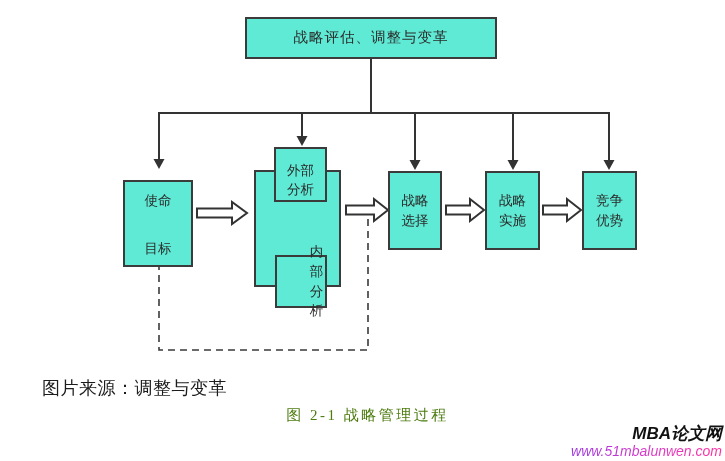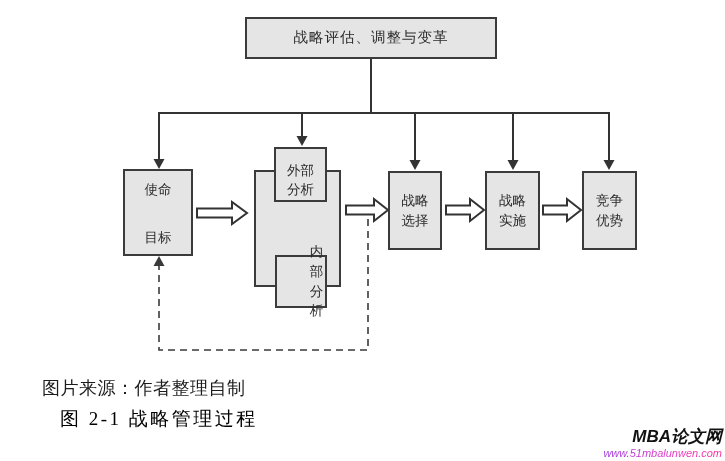--- a/index.html
+++ b/index.html
@@ -16,40 +16,40 @@
 
   .lines-layer {
     position: absolute;
     left: 0; top: 0;
     width: 725px; height: 461px;
     pointer-events: none;
   }
 
   .box {
     position: absolute;
-    background: #e5e5e5;
+    background: #5eead4;
     border: 2px solid #3b3b3b;
     color: #2b2b2b;
     font-size: 13.5px;
     line-height: 1.45;
     display: flex;
     flex-direction: column;
     align-items: center;
     justify-content: center;
     text-align: center;
   }
 
   .box-evaluation {
     left: 245px; top: 17px; width: 252px; height: 42px;
     font-size: 14.5px;
     letter-spacing: 1px;
   }
 
   .box-mission {
-    left: 123px; top: 169px; width: 70px; height: 87px;
+    left: 123px; top: 180px; width: 70px; height: 87px;
     justify-content: space-between;
     padding: 9px 0 6px 0;
   }
 
   .box-analysis-group {
     left: 254px; top: 170px; width: 87px; height: 117px;
   }
 
   .box-external { left: 274px; top: 147px; width: 53px; height: 55px; justify-content: flex-end; }
   .box-internal { left: 275px; top: 255px; width: 52px; height: 53px; padding-left: 31px; }
@@ -63,25 +63,25 @@
     font-family: "Liberation Serif", "DejaVu Serif", serif;
     font-size: 18px;
     letter-spacing: 0.5px;
     color: #1c1c1c;
     white-space: nowrap;
   }
 
   .caption-cn {
     position: absolute;
     left: 60px; top: 406px; width: 615px;
-    text-align: left;
+    text-align: center;
     font-family: "Liberation Serif", "DejaVu Serif", serif;
-    font-size: 19px;
+    font-size: 15px;
     letter-spacing: 2.5px;
-    color: #000000;
+    color: #4d7c0f;
     white-space: nowrap;
   }
 
   .caption-en {
     position: absolute;
     left: 60px; top: 435px; width: 615px;
     text-align: center;
     font-family: "Liberation Serif", "DejaVu Serif", serif;
     font-size: 15.5px;
     color: #1c1c1c;
@@ -103,21 +103,21 @@
     font-style: italic;
     font-weight: bold;
     font-size: 17px;
     color: #111111;
     white-space: nowrap;
   }
 
   .watermark-url {
     font-family: "Liberation Sans", sans-serif;
     font-style: italic;
-    font-size: 11px;
+    font-size: 14px;
     white-space: nowrap;
     background: linear-gradient(90deg, #9a35e0 0%, #e038c8 55%, #ff2f9e 100%);
     -webkit-background-clip: text;
     background-clip: text;
     -webkit-text-fill-color: transparent;
     color: #d337bb;
   }
 </style>
 </head>
 <body>
@@ -180,21 +180,21 @@
   <div class="box box-implementation">
     <span>战略</span>
     <span>实施</span>
   </div>
 
   <div class="box box-advantage">
     <span>竞争</span>
     <span>优势</span>
   </div>
 
-  <div class="caption-source">图片来源：作者整理自制</div>
+  <div class="caption-source">图片来源：调整与变革</div>
 
   <div class="caption-cn">图 2-1 战略管理过程</div>
 
 
   <div class="watermark">
     <span class="watermark-name">MBA论文网</span>
     <span class="watermark-url">www.51mbalunwen.com</span>
   </div>
 
 </div>

